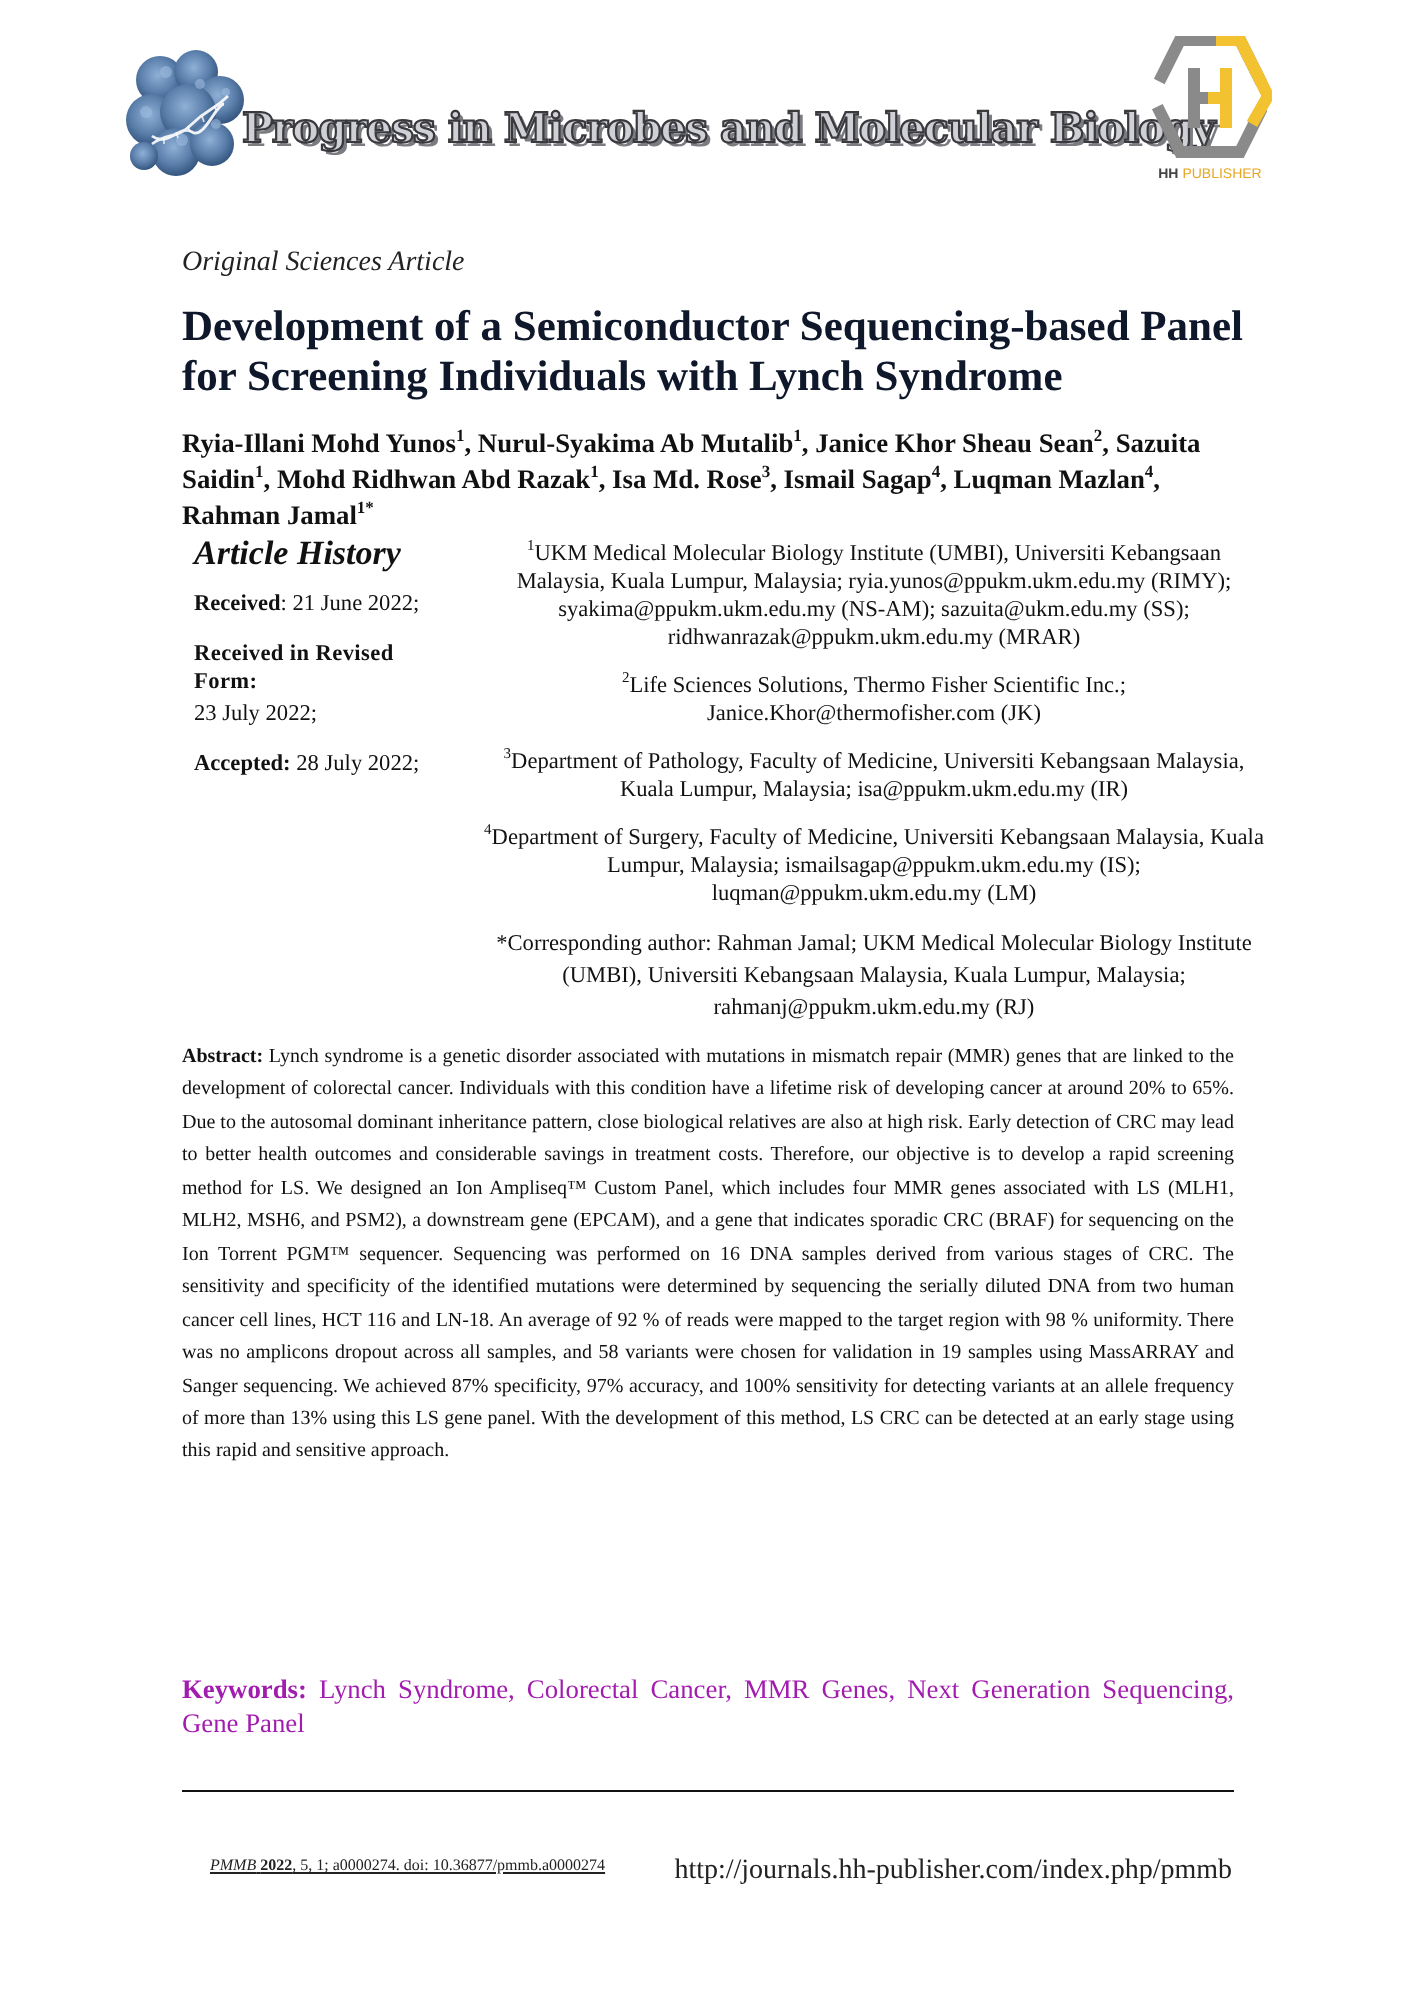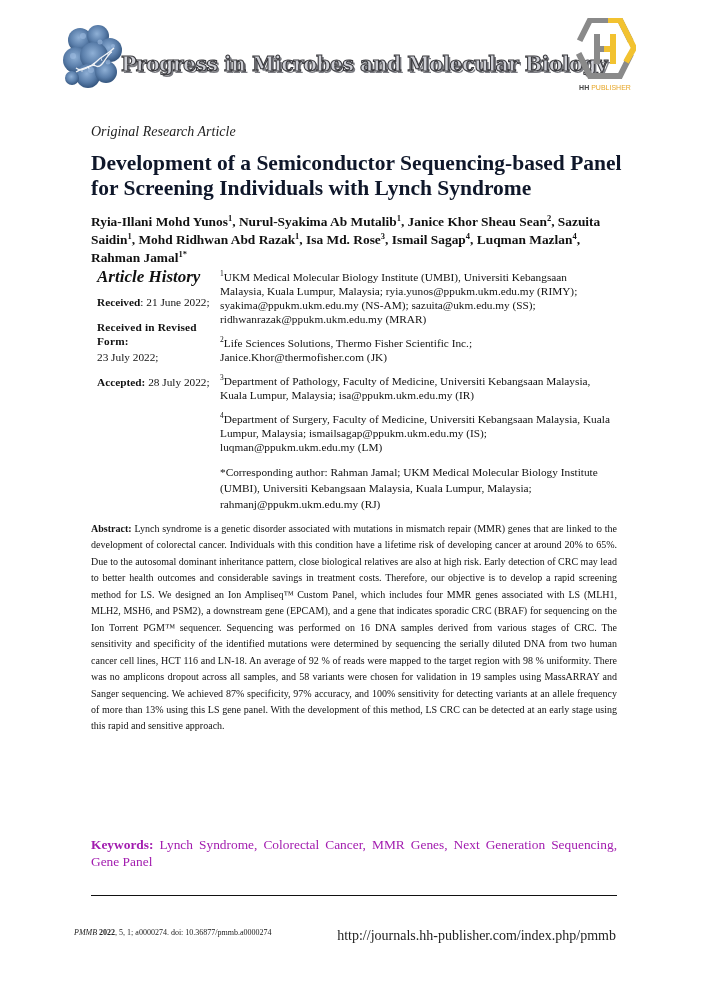--- a/index.html
+++ b/index.html
@@ -42,43 +42,43 @@
   .history {
     position: absolute; left: 97px; top: 270px; width: 130px;
     font-size: 11.3px; line-height: 14px; color: #111;
   }
   .history .h-title { font-weight: bold; font-style: italic; font-size: 17px; margin-bottom: 11px; }
   .history .h-item { margin-bottom: 11px; }
   .history .h-item b { font-weight: bold; }
   .history .h-label-block { font-weight: bold; margin-bottom: 2px; letter-spacing: 0.2px; }
 
   .affils {
-    position: absolute; left: 220px; top: 270px; width: 390px;
-    font-size: 11.3px; line-height: 14px; color: #111;
+    position: absolute; left: 242px; top: 270px; width: 390px;
+    font-size: 11.3px; line-height: 14px; color: #111; text-align: center;
   }
   .affils .aff { margin-bottom: 10px; }
   .affils .aff.last { line-height: 16px; }
   .affils sup { font-size: 7.5px; line-height: 0; }
 
   .abstract {
     position: absolute; left: 91px; top: 521px; width: 526px;
     font-size: 10px; line-height: 16.45px; text-align: justify; color: #111;
   }
   .abstract b { font-weight: bold; }
   .keywords {
     position: absolute; left: 91px; top: 837px; width: 526px;
     font-size: 13.4px; line-height: 16.5px; text-align: justify; color: #a21caf;
   }
   .rule {
     position: absolute; left: 91px; top: 895px; width: 526px; height: 0;
     border-top: 1px solid #111;
   }
   .footer-left {
-    position: absolute; left: 74px; top: 928px;
-    font-size: 8px; color: #222; white-space: nowrap;
+    position: absolute; left: 105px; top: 928px;
+    font-size: 8px; color: #222; white-space: nowrap; text-decoration: underline;
   }
   .footer-left i { font-style: italic; }
   .footer-left b { font-weight: bold; }
   .footer-right {
     position: absolute; right: 86px; top: 928px;
     font-size: 14px; color: #222; white-space: nowrap;
   }
 </style>
 </head>
 <body>
@@ -131,21 +131,21 @@
       <path d="M34 2 L46 2 L60 30 L52 44" fill="none" stroke="#f2c230" stroke-width="6"></path>
       <rect x="20" y="16" width="6" height="30" fill="#8a8a8a"></rect>
       <rect x="36" y="16" width="6" height="30" fill="#f2c230"></rect>
       <rect x="20" y="28" width="22" height="6" fill="#8a8a8a"></rect>
       <rect x="30" y="28" width="12" height="6" fill="#f2c230"></rect>
     </svg>
     <div class="hh-text"><span class="hh">HH</span> <span class="pub">PUBLISHER</span></div>
   </div>
 </div>
 
-<div class="article-type">Original Research Article</div>
+<div class="article-type">Original Sciences Article</div>
 <h1 class="paper-title">Development of a Semiconductor Sequencing-based Panel for Screening Individuals with Lynch Syndrome</h1>
 <div class="authors" id="authors"><span>Ryia-Illani Mohd Yunos</span><sup>1</sup>, <span>Nurul-Syakima Ab Mutalib</span><sup>1</sup>, <span>Janice Khor Sheau Sean</span><sup>2</sup>, <span>Sazuita Saidin</span><sup>1</sup>, <span>Mohd Ridhwan Abd Razak</span><sup>1</sup>, <span>Isa Md. Rose</span><sup>3</sup>, <span>Ismail Sagap</span><sup>4</sup>, <span>Luqman Mazlan</span><sup>4</sup>, <span>Rahman Jamal</span><sup>1*</sup></div>
 
 <div class="history">
   <div class="h-title">Article History</div>
   <div class="h-item"><b>Received</b><span>: 21 June 2022;</span></div>
   <div class="h-label-block">Received in Revised Form:</div>
   <div class="h-item">23 July 2022;</div>
   <div class="h-item"><b>Accepted:</b><span> 28 July 2022;</span></div>
 </div>

